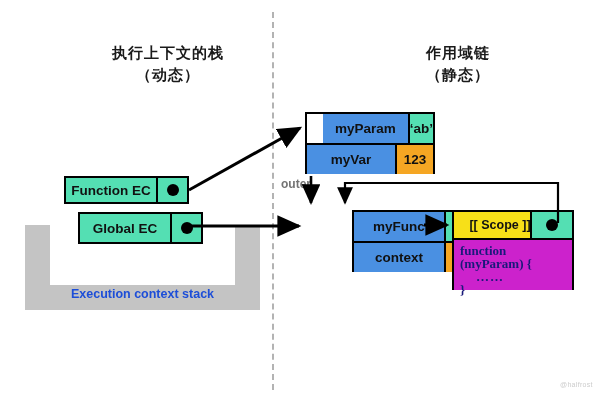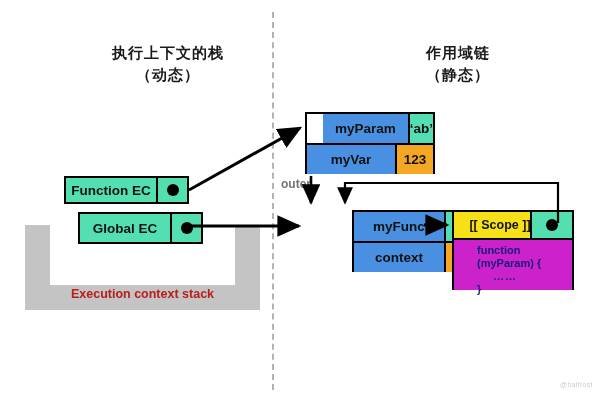--- a/index.html
+++ b/index.html
@@ -39,21 +39,21 @@
   
   .stack-u {
     background: #c4c4c4;
   }
   .stack-inner {
     background: #ffffff;
   }
   .stack-label {
     font-size: 12.5px;
     font-weight: bold;
-    color: #b91c1c;
+    color: #1d4ed8;
     text-align: center;
     white-space: nowrap;
   }
 
   
   .box {
     box-sizing: border-box;
     border: 2px solid #000000;
     display: flex;
     align-items: stretch;
@@ -79,23 +79,23 @@
 
   .dot {
     width: 12px; height: 12px;
     border-radius: 50%;
     background: #000000;
   }
 
   
   .code {
     box-sizing: border-box;
-    padding: 4px 6px 2px 23px;
-    font-family: Liberation Sans, sans-serif;
-    font-size: 11px;
+    padding: 4px 6px 2px 6px;
+    font-family: Liberation Serif, serif;
+    font-size: 13px;
     font-weight: bold;
     color: #19197a;
     line-height: 13px;
   }
   .code .ind { padding-left: 16px; letter-spacing: 1px; }
 
   .outer-label {
     font-size: 12px;
     font-weight: bold;
     color: #737373;

